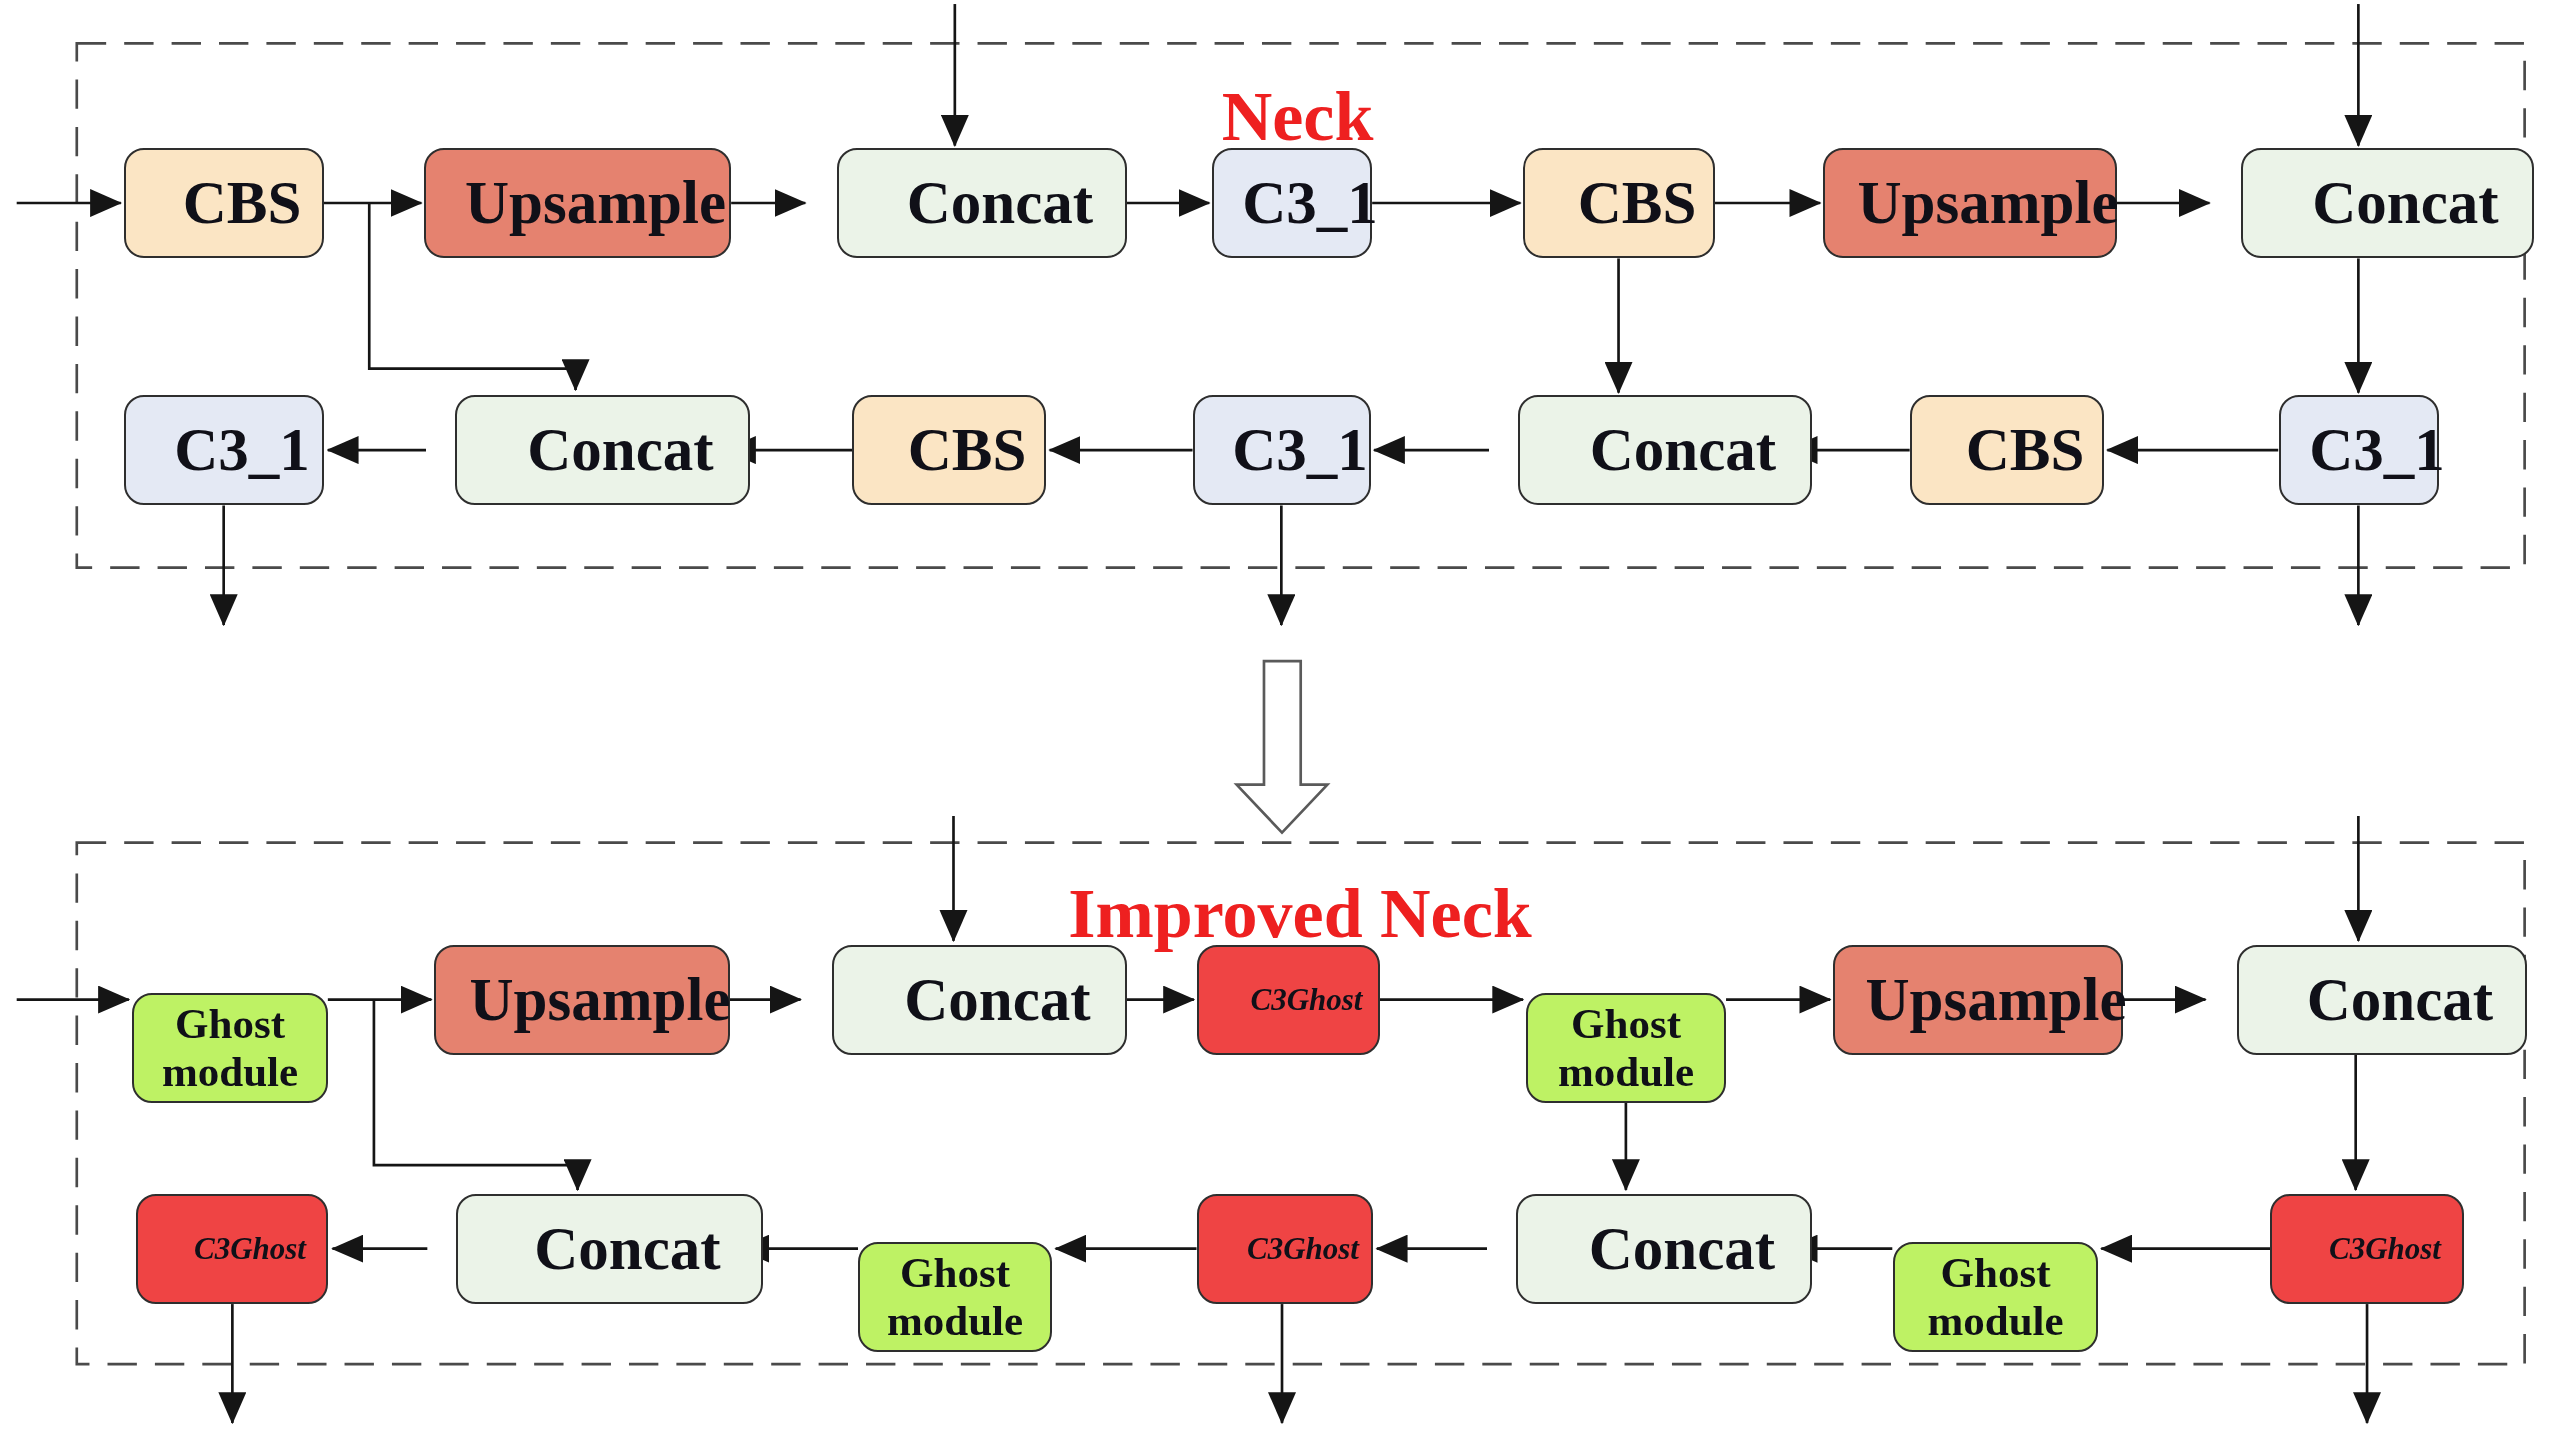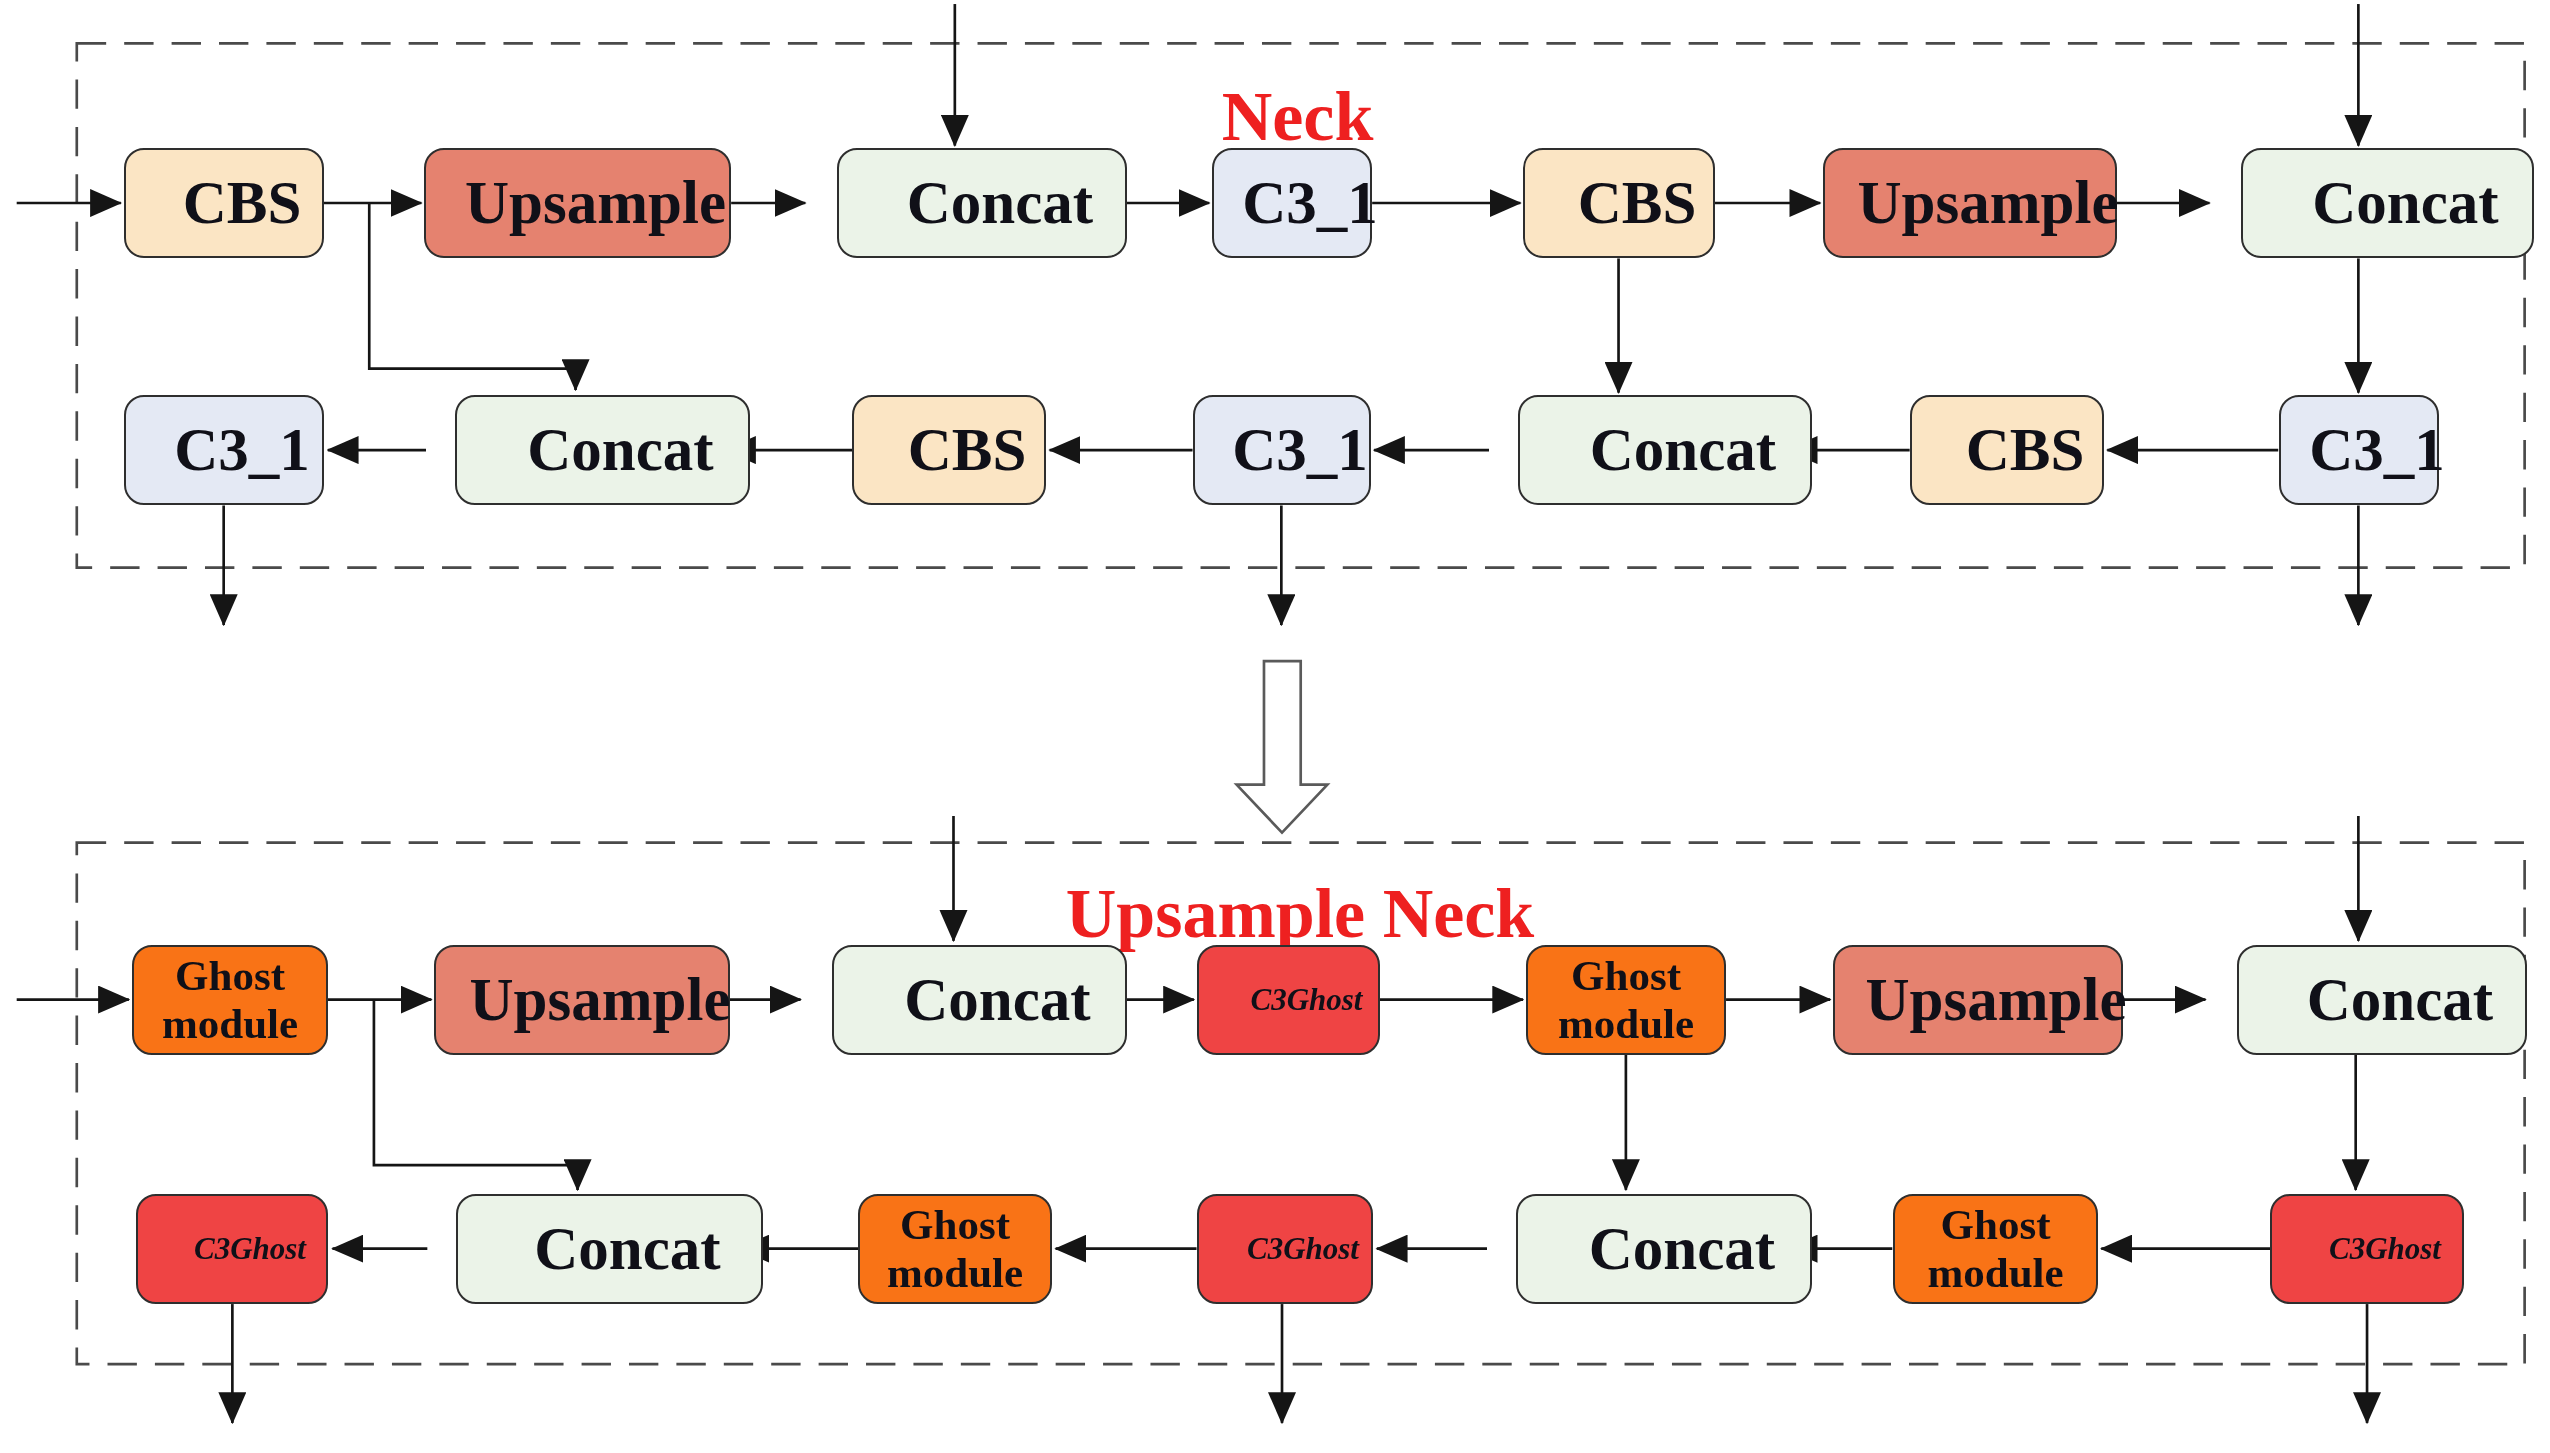--- a/index.html
+++ b/index.html
@@ -12,21 +12,21 @@
     position:absolute;display:flex;align-items:center;justify-content:center;
     text-align:center;border:2px solid #2e2e2e;border-radius:20px;
     font-weight:bold;color:#101018;font-size:61px;line-height:1.05;
     box-sizing:border-box;
     padding-left:36px;
   }
   .n-cbs{background:#FBE5C4;}
   .n-upsample{background:#E5826F;font-family:Liberation Serif, serif;}
   .n-concat{background:#EBF3E8;margin-left:29px;}
   .n-c31{background:#E4E9F4;}
-  .n-ghost{background:#f97316;font-size:43px;line-height:48px;padding:0 6.7px;}
+  .n-ghost{background:#bef264;font-size:43px;line-height:48px;padding:0 6.7px;margin-top:48px;}
   .n-c3g{background:#ef4444;font-size:31px;font-style:italic;}
   .panel-title{
     position:absolute;text-align:center;font-weight:bold;color:#EE2020;
     font-size:70px;line-height:1;white-space:nowrap;margin-top:21px;
   }
 </style>
 </head>
 <body>
 
 <div class="canvas">
@@ -86,21 +86,21 @@
       <path d="M1792,1870 H1581" marker-end="url(#ah)"></path>
       <path d="M1285,1870 H1106" marker-end="url(#ah)"></path>
       <path d="M640,1870 H498" marker-end="url(#ah)"></path>
       <path d="M348,1953 V2131" marker-end="url(#ah)"></path>
       <path d="M1920,1953 V2131" marker-end="url(#ah)"></path>
       <path d="M3545,1953 V2131" marker-end="url(#ah)"></path>
     </g>
   </svg>
 
   <div class="panel-title" style="left:1064px;top:61px;width:467px;">Neck</div>
-  <div class="panel-title" style="left:966px;top:858px;width:668px;">Upsample Neck</div>
+  <div class="panel-title" style="left:966px;top:858px;width:668px;">Improved Neck</div>
 
   <div class="node n-cbs" style="left:124px;top:148px;width:200px;height:110px;">CBS</div>
   <div class="node n-upsample" style="left:424px;top:148px;width:307px;height:110px;">Upsample</div>
   <div class="node n-concat" style="left:808px;top:148px;width:290px;height:110px;">Concat</div>
   <div class="node n-c31" style="left:1212px;top:148px;width:160px;height:110px;">C3_1</div>
   <div class="node n-cbs" style="left:1523px;top:148px;width:192px;height:110px;">CBS</div>
   <div class="node n-upsample" style="left:1823px;top:148px;width:294px;height:110px;">Upsample</div>
   <div class="node n-concat" style="left:2212px;top:148px;width:293px;height:110px;">Concat</div>
 
   <div class="node n-c31" style="left:124px;top:395px;width:200px;height:110px;">C3_1</div>

